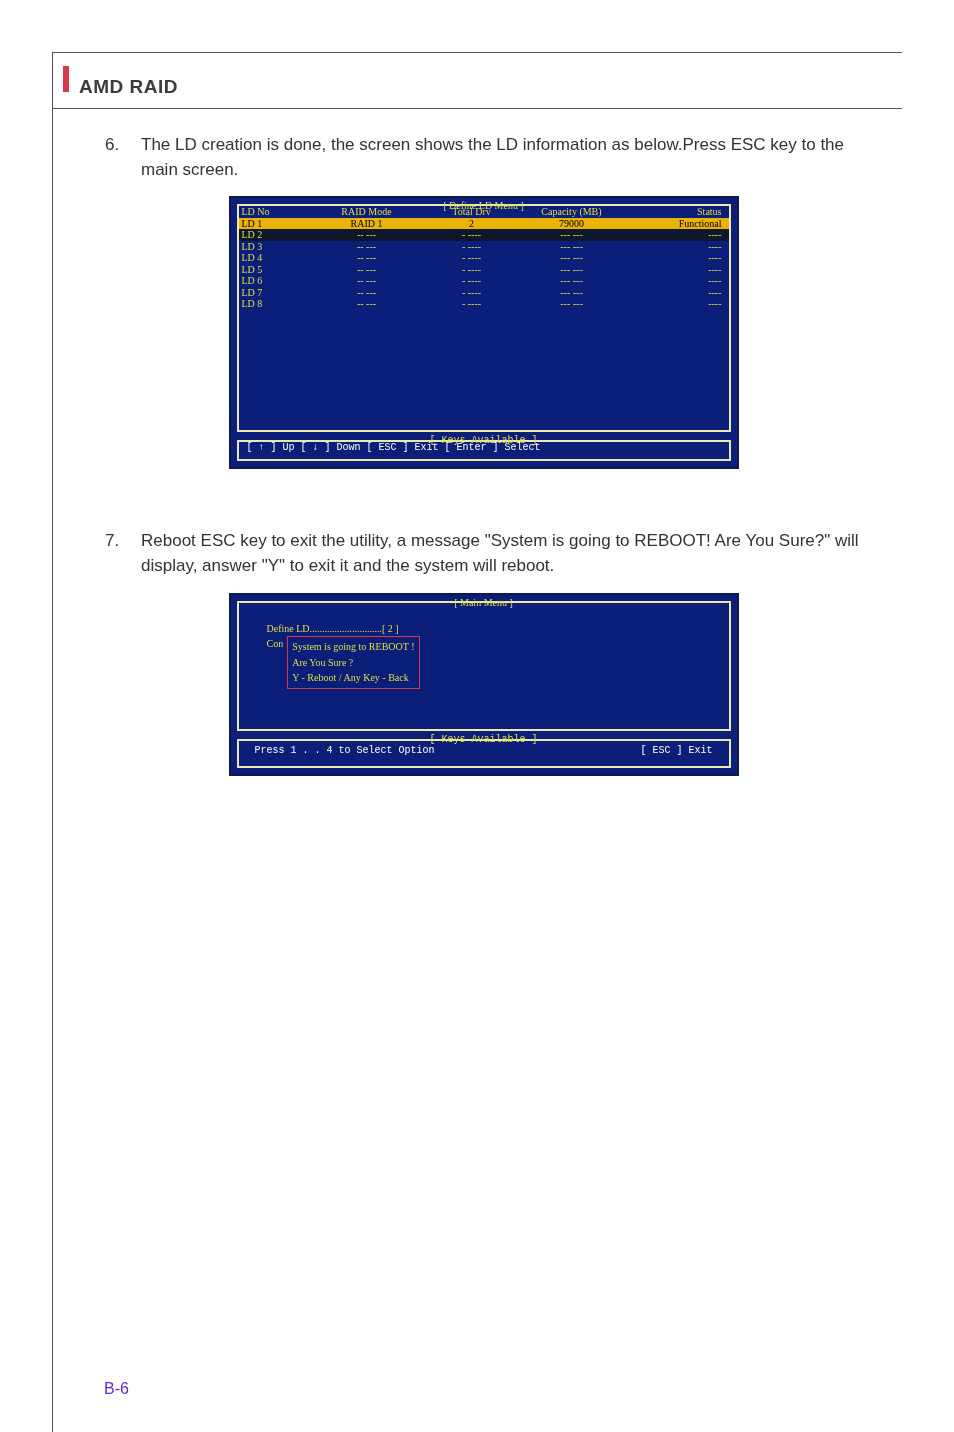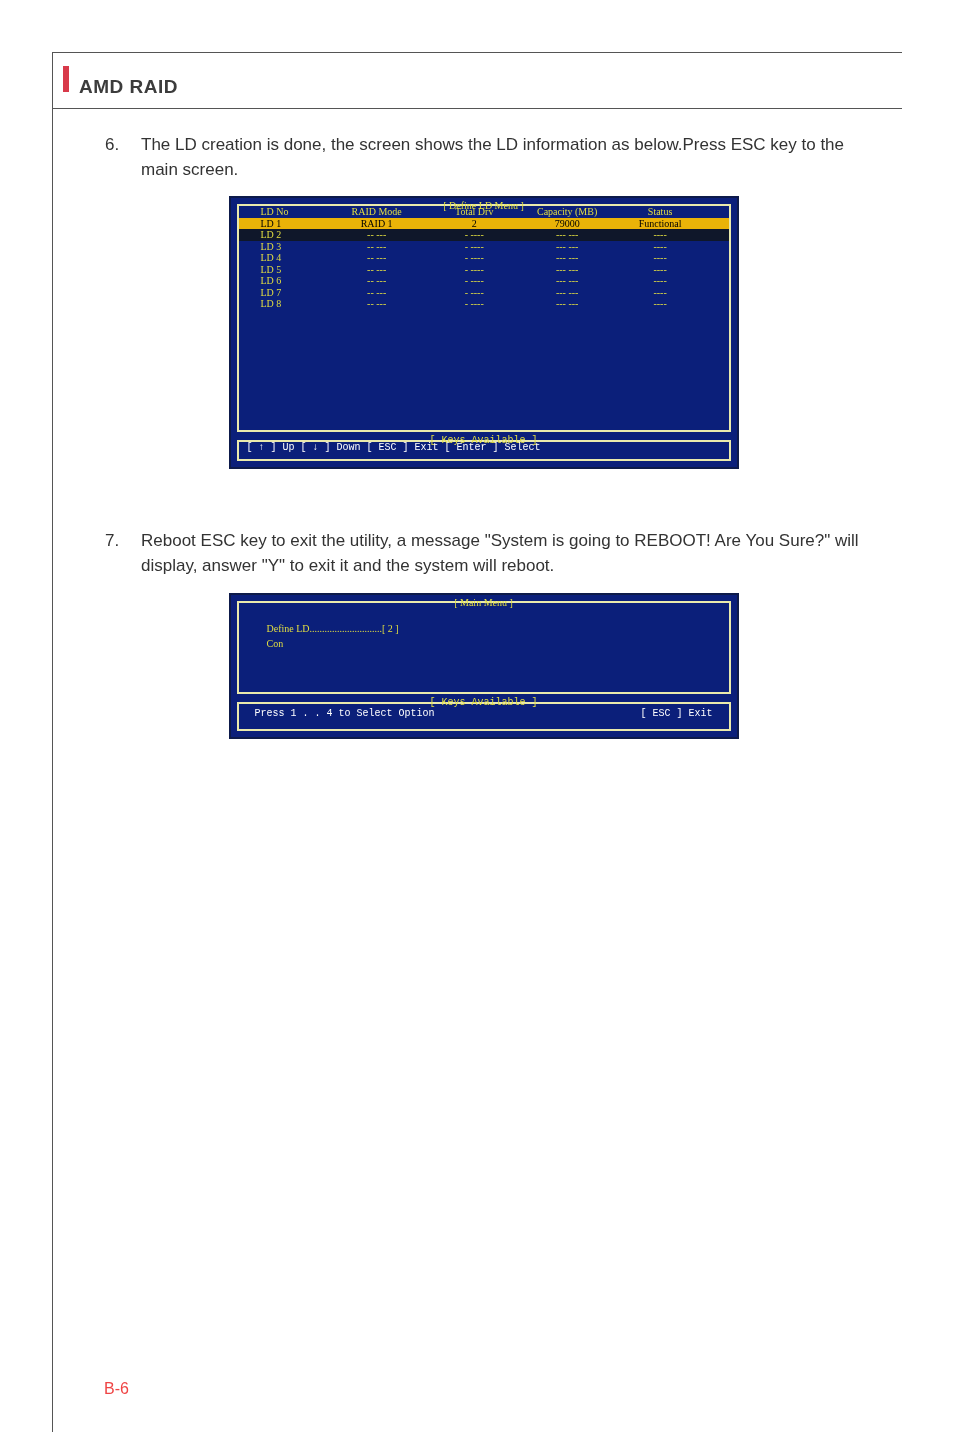--- a/index.html
+++ b/index.html
@@ -86,28 +86,28 @@
 .bios-title {
   text-align: center;
   color: #e2de41;
   margin: 0;
   position: relative;
   top: -0.6em;
   height: 0;
 }
 .ld-header, .ld-row {
   display: flex;
-  padding: 0 22px;
+  padding: 0 3px;
 }
 .ld-cur { background: #0f172a; color: #e2de41; }
 .c1 { width: 70px; }
 .c2 { width: 110px; text-align: center; }
 .c3 { width: 100px; text-align: center; }
 .c4 { width: 100px; text-align: center; }
-.c5 { width: 100px; text-align: center; }
+.c5 { width: 100px; text-align: right; }
 .ldhdr-row { color: #e2de41; }
 .ld-body { padding-bottom: 120px; }
 .row-white { background: #eab308; color: #000; }
 .row-white .c { color: #000; }
 
 .keys-box {
   margin: 2px 6px 6px 6px;
   border: 2px double #eaeaac;
   padding: 0 8px 6px 8px;
   color: #fff;
@@ -143,21 +143,21 @@
   display: flex;
   justify-content: space-between;
   color: #fff;
 }
 
 .page-num {
   position: absolute;
   bottom: 34px;
   left: calc(var(--hmarg) + 52px);
   font-size: 16px;
-  color: #ef4444;
+  color: #6d28d9;
 }
 </style>
 </head>
 <body>
 
 <div class="page">
 
   <div class="title-row">
     <div class="title-bar"></div>
     <div class="title-txt">AMD RAID</div>
@@ -251,20 +251,25 @@
       <div class="step-txt">Reboot ESC key to exit the utility, a message "System is going to REBOOT! Are You Sure?" will display, answer "Y" to exit it and the system will reboot.</div>
     </div>
 
     <div class="bios">
       <div class="bios-box">
         <div class="bios-title">[ Main Menu ]</div>
         <div class="mm-body">
           <div class="mm-line">Define LD.............................[  2  ]</div>
           <div class="mm-row">
             <span class="mm-con">Con</span>
+            <span class="reboot-box">
+              <div class="reboot-line">System is going to REBOOT !</div>
+              <div class="reboot-line">Are You Sure ?</div>
+              <div class="reboot-line">Y - Reboot / Any Key - Back</div>
+            </span>
           </div>
         </div>
       </div>
       <div class="keys-box">
         <div class="keys-title">[ Keys Available ]</div>
         <div class="keys-main">
           <span>Press 1 . . 4 to Select Option</span>
           <span>[ ESC ]   Exit</span>
         </div>
       </div>

